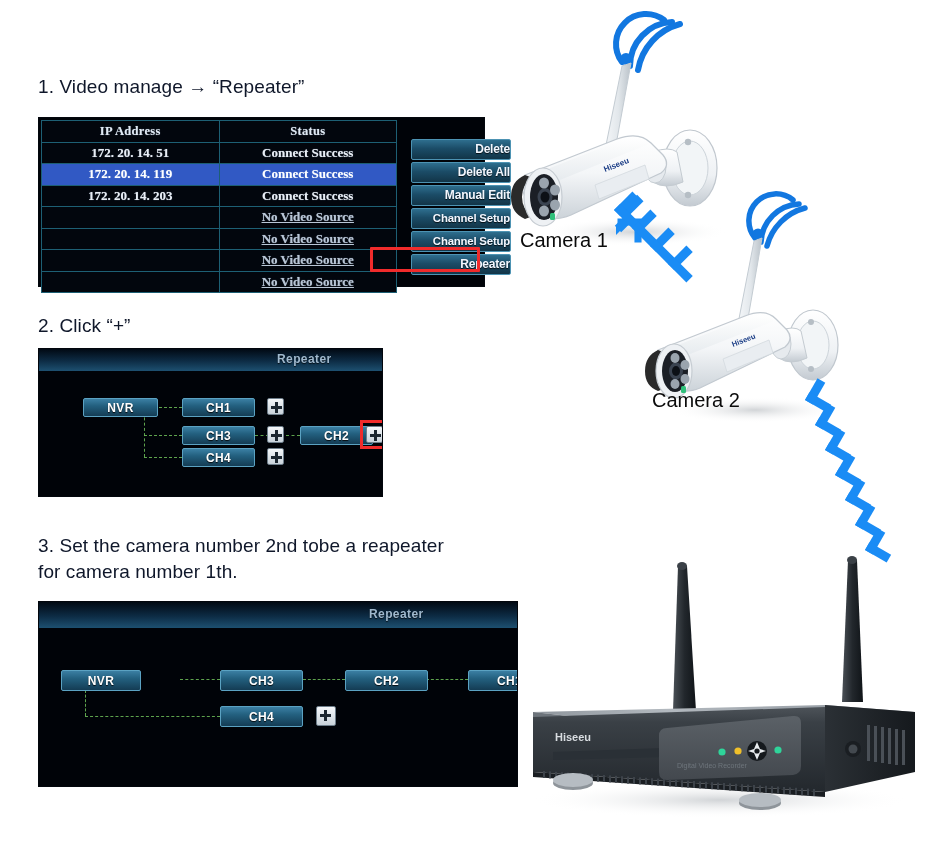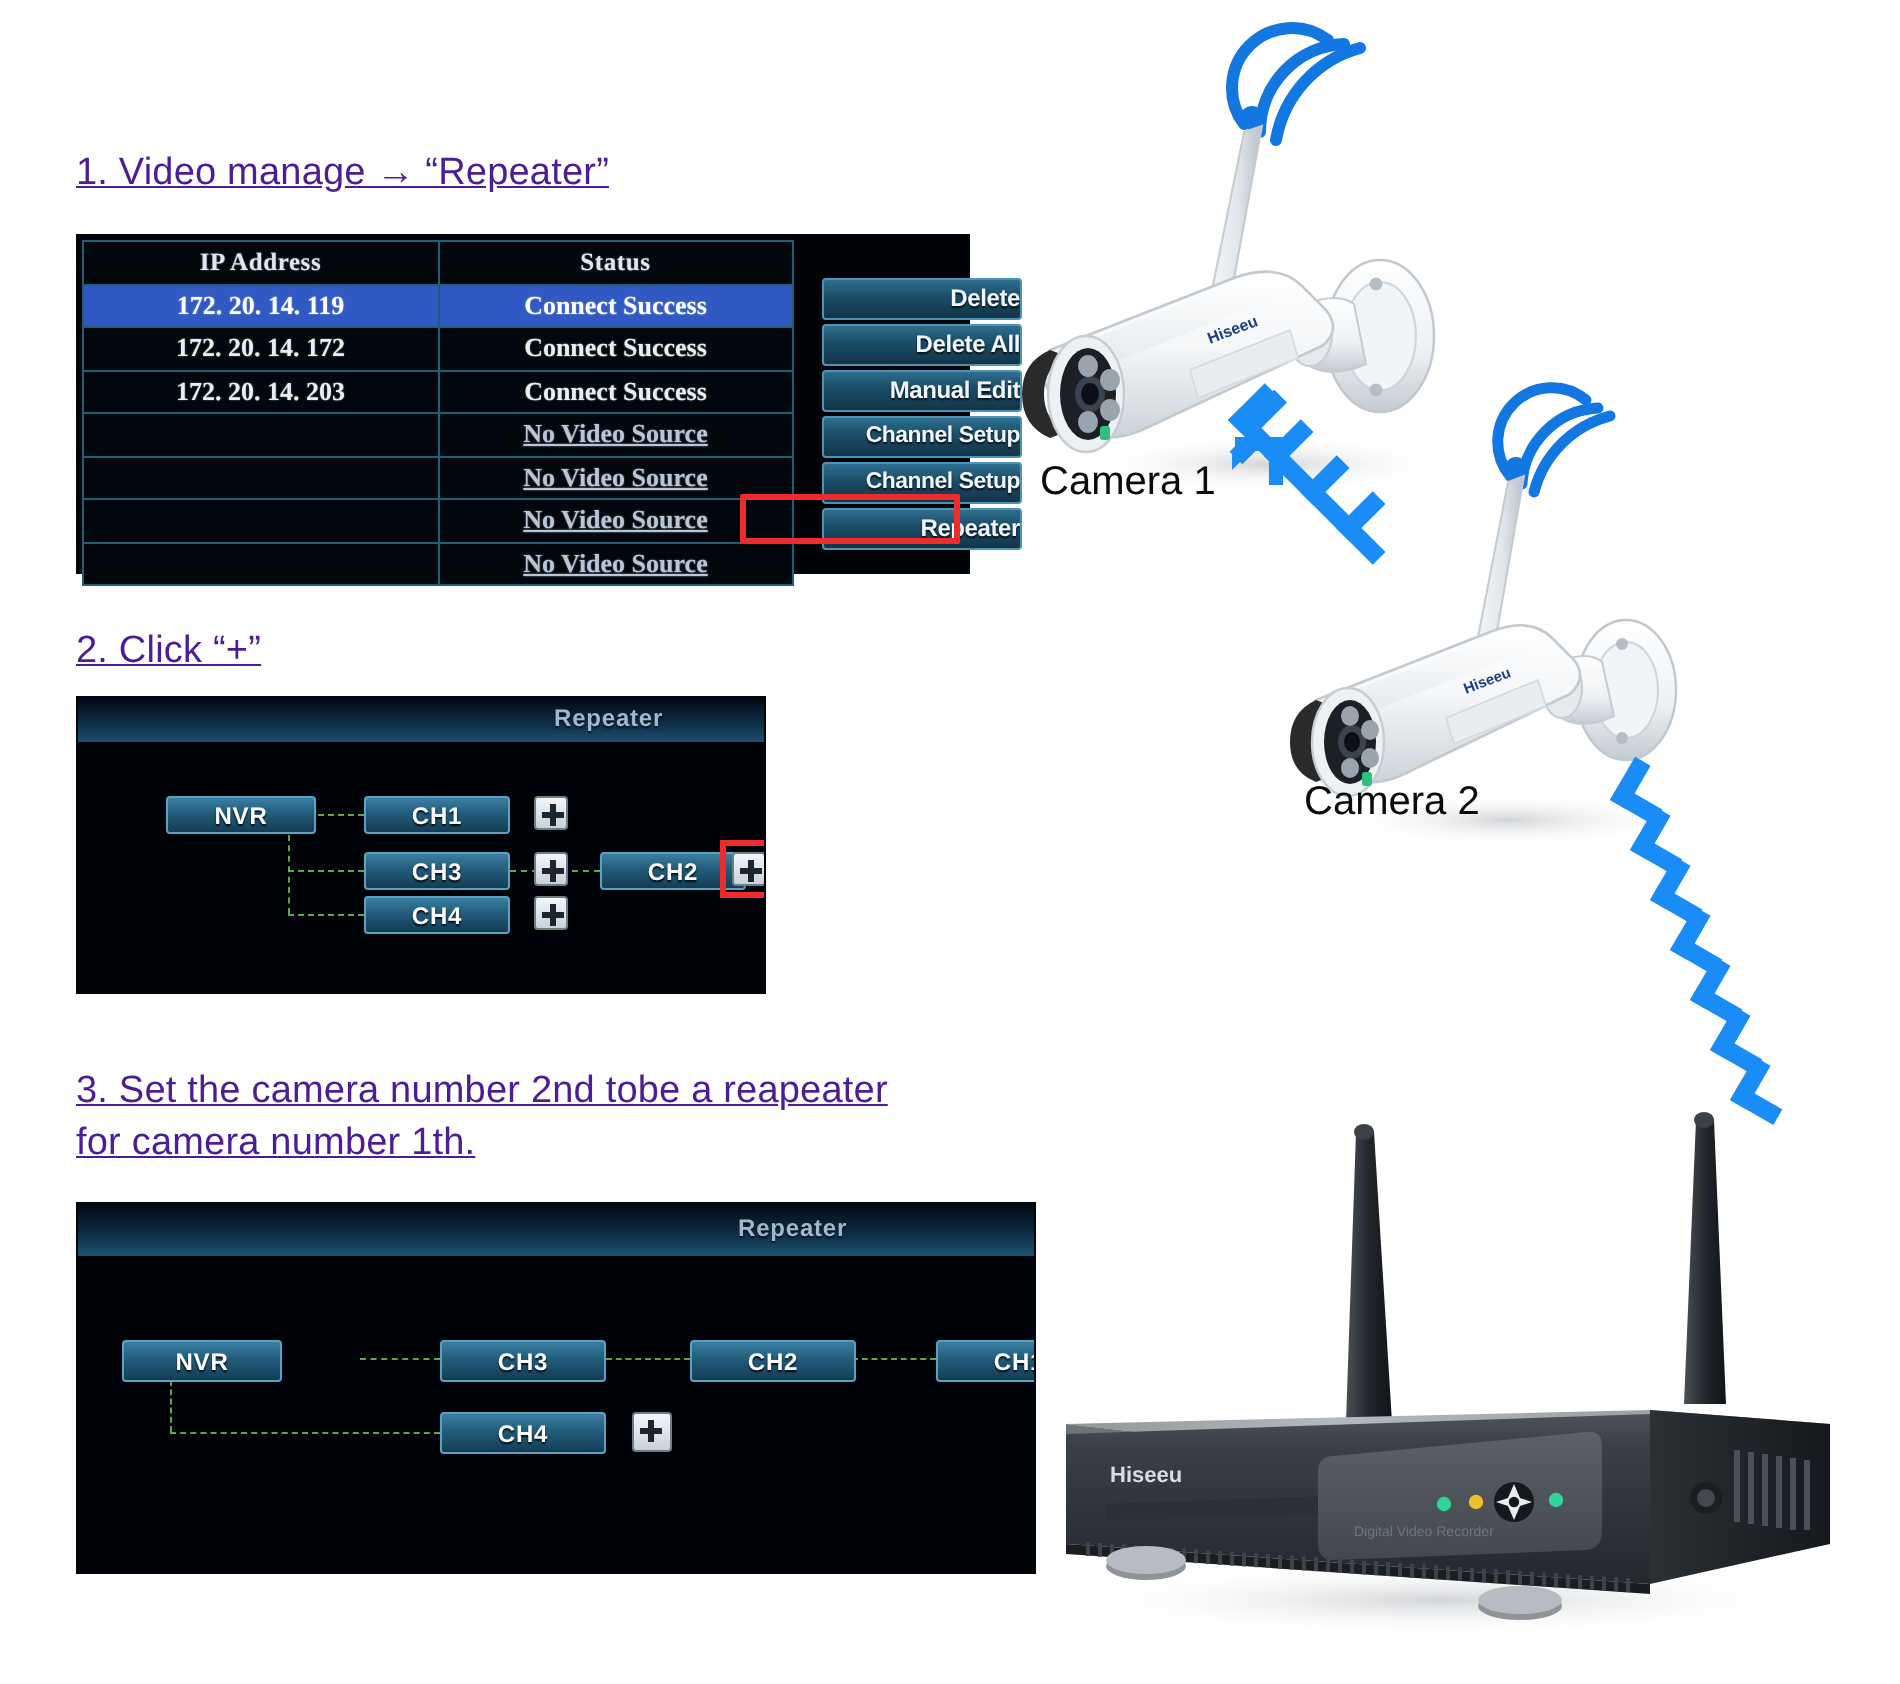--- a/index.html
+++ b/index.html
@@ -1,22 +1,22 @@
 <!DOCTYPE html>
 <html><head>
 <meta charset="utf-8">
 <style>
   html,body{margin:0;padding:0;background:#ffffff;}
   body{width:950px;height:842px;position:relative;overflow:hidden;
        font-family:"Liberation Sans","DejaVu Sans",sans-serif;color:#000;}
 
   
   .step-heading{
-    position:absolute;font-size:19px;font-weight:400;color:#4c1d95;
-    letter-spacing:.1px;line-height:26px;white-space:pre-line;text-decoration:underline;
+    position:absolute;font-size:19px;font-weight:400;color:#0f172a;
+    letter-spacing:.1px;line-height:26px;white-space:pre-line;
   }
 
   
   #panel-devicelist{
     position:absolute;left:38px;top:117px;width:447px;height:170px;
     background:#000308;border:1px solid #03070d;box-sizing:border-box;
   }
   #ip-table{
     position:absolute;left:2px;top:2px;width:356px;height:166px;
     border-collapse:collapse;table-layout:fixed;
@@ -110,26 +110,26 @@
 <div id="panel-devicelist">
 
   <table id="ip-table">
     <thead>
       <tr>
         <th class="col-ip">IP Address</th>
         <th>Status</th>
       </tr>
     </thead>
     <tbody>
+      <tr>
+        <td class="col-ip">172. 20. 14. 51</td>
+        <td>Connect Success</td>
+      </tr>
       <tr class="selected">
         <td class="col-ip">172. 20. 14. 119</td>
-        <td>Connect Success</td>
-      </tr>
-      <tr>
-        <td class="col-ip">172. 20. 14. 172</td>
         <td>Connect Success</td>
       </tr>
       <tr>
         <td class="col-ip">172. 20. 14. 203</td>
         <td>Connect Success</td>
       </tr>
       <tr>
         <td class="col-ip"></td>
         <td class="dim">No Video Source</td>
       </tr>

